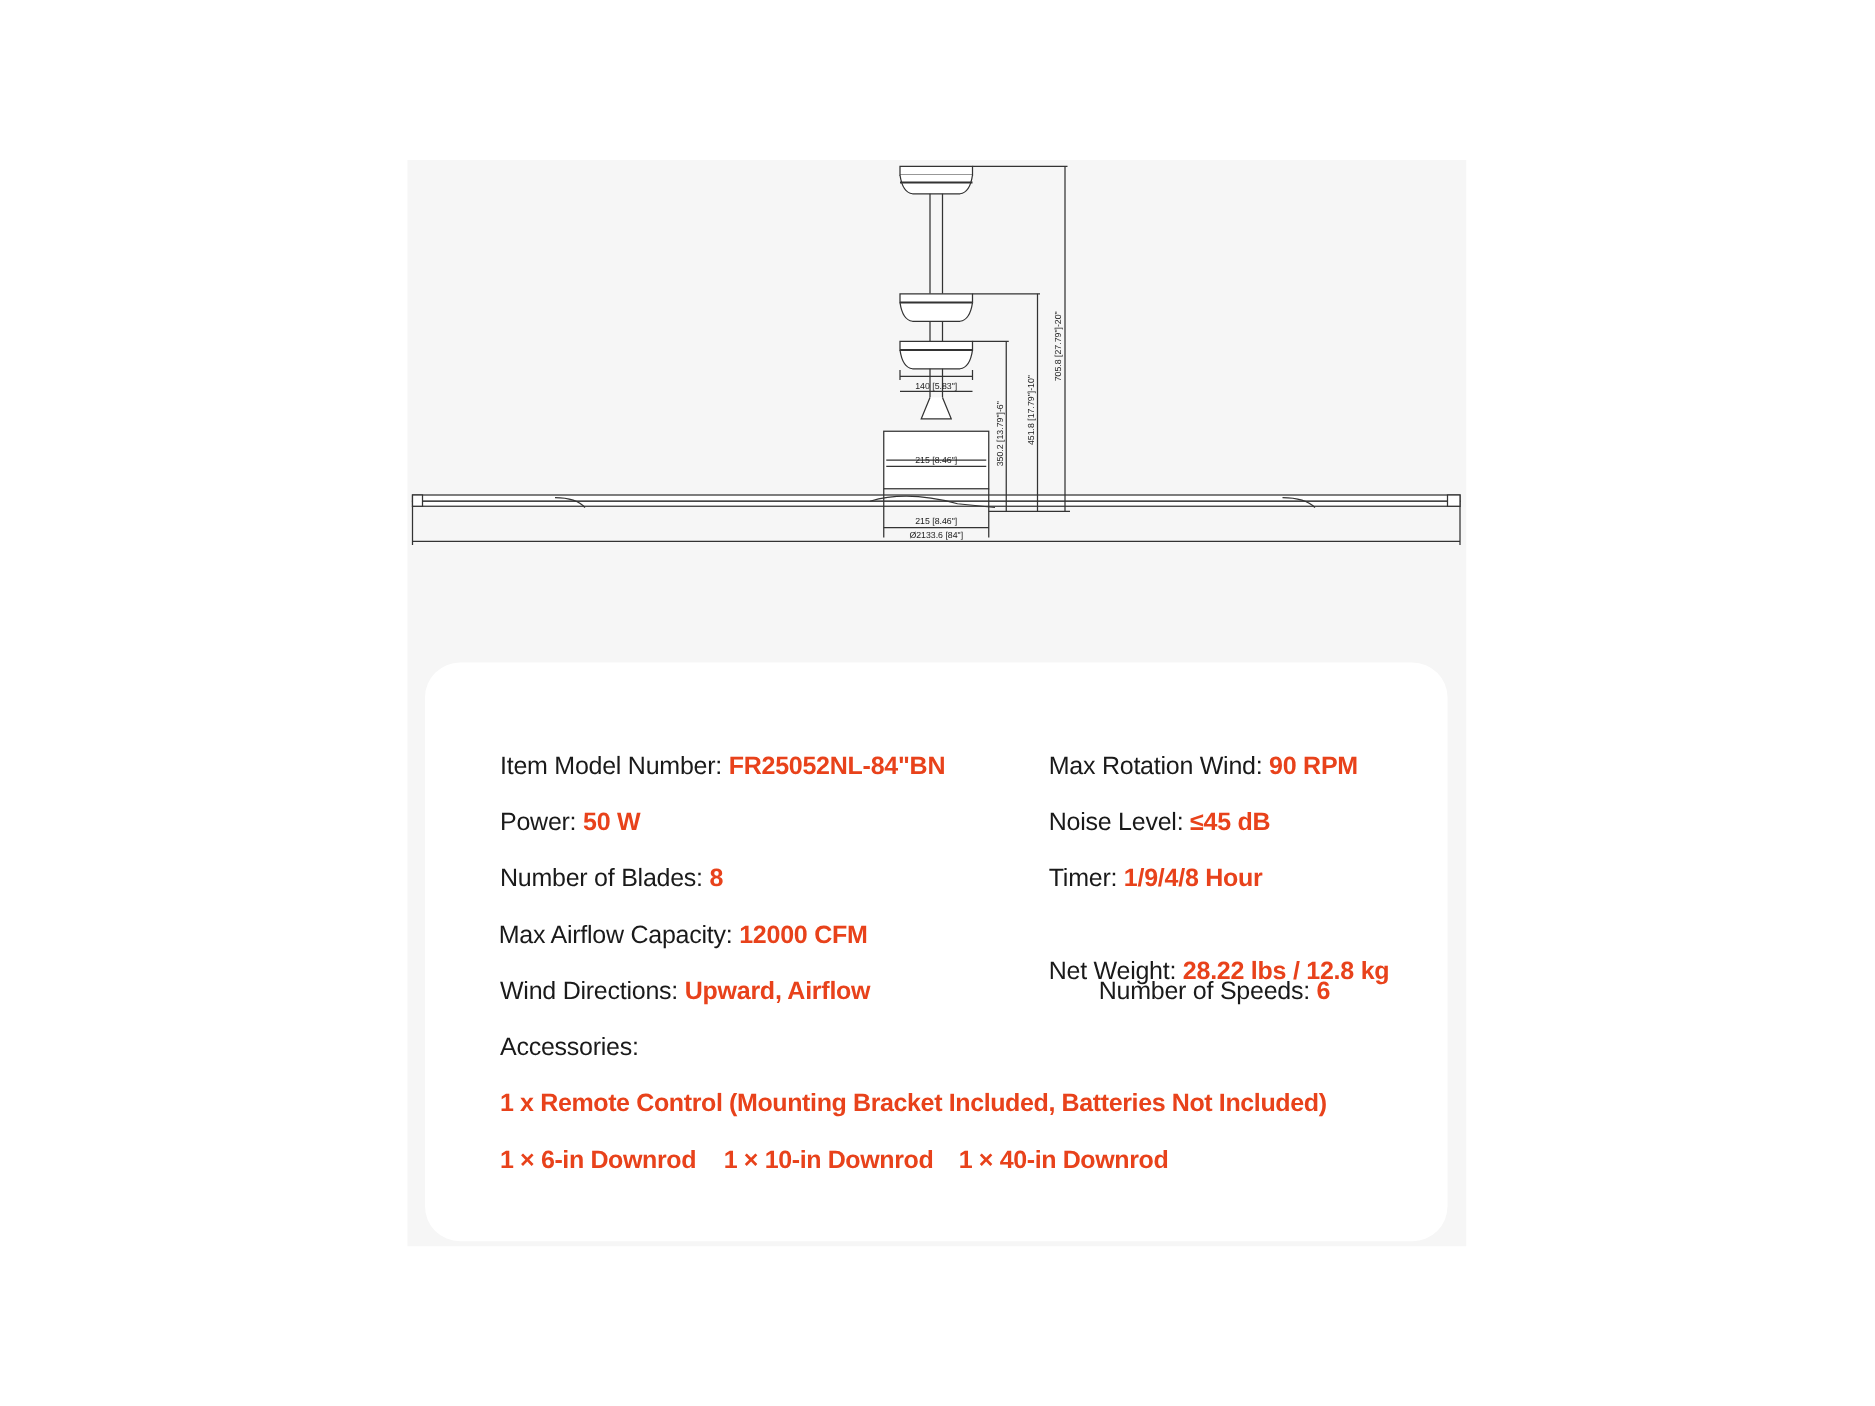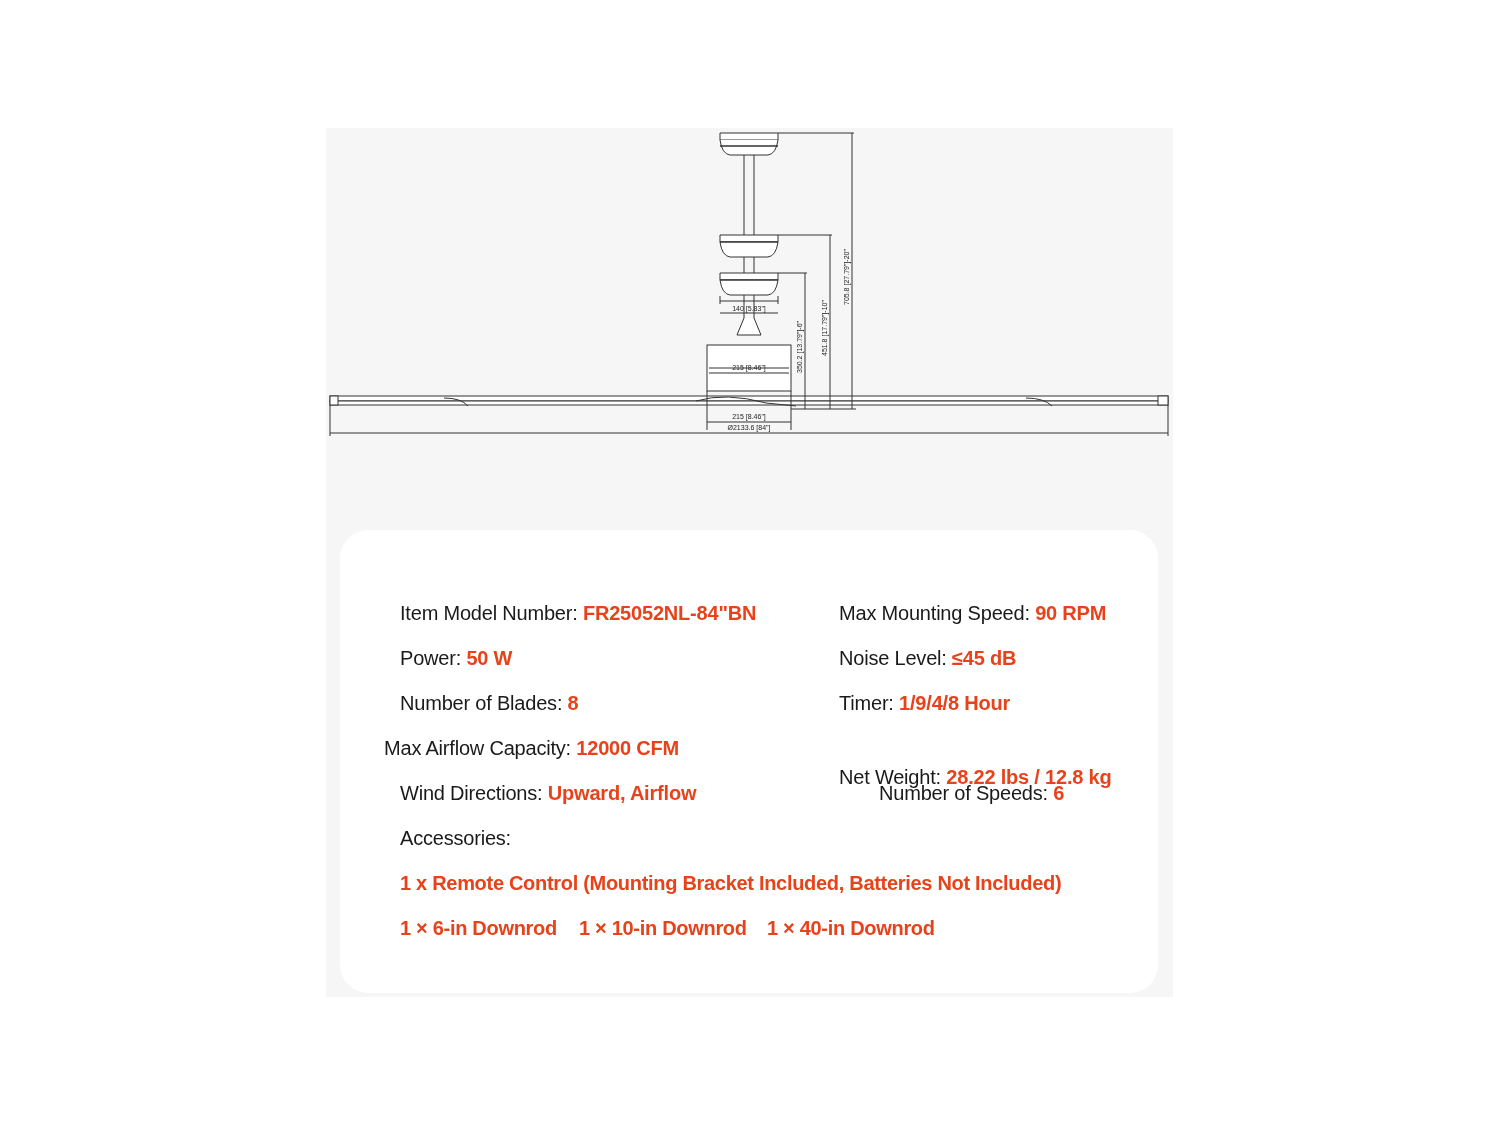--- a/index.html
+++ b/index.html
@@ -88,29 +88,29 @@
 
     <div class="spec" style="left:60px; top:72px;">
       <span>Item Model Number: </span><span class="val">FR25052NL-84"BN</span>
     </div>
     <div class="spec" style="left:60px; top:117px;">
       <span>Power: </span><span class="val">50 W</span>
     </div>
     <div class="spec" style="left:60px; top:162px;">
       <span>Number of Blades: </span><span class="val">8</span>
     </div>
-    <div class="spec" style="left:44px; top:207px;">
+    <div class="spec" style="left:59px; top:207px;">
       <span>Max Airflow Capacity: </span><span class="val">12000 CFM</span>
     </div>
     <div class="spec" style="left:60px; top:252px;">
       <span>Wind Directions: </span><span class="val">Upward, Airflow</span>
     </div>
 
     <div class="spec" style="left:499px; top:72px;">
-      <span>Max Mounting Speed: </span><span class="val">90 RPM</span>
+      <span>Max Rotation Wind: </span><span class="val">90 RPM</span>
     </div>
     <div class="spec" style="left:499px; top:117px;">
       <span>Noise Level: </span><span class="val">≤45 dB</span>
     </div>
     <div class="spec" style="left:499px; top:162px;">
       <span>Timer: </span><span class="val">1/9/4/8 Hour</span>
     </div>
     <div class="spec" style="left:499px; top:207px;margin-top:29px;">
       <span>Net Weight: </span><span class="val">28.22 lbs / 12.8 kg</span>
     </div>

